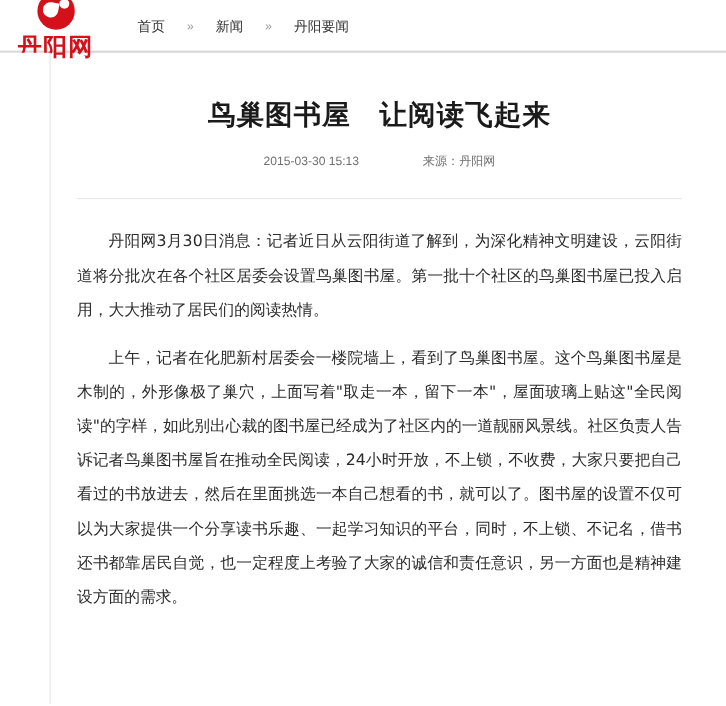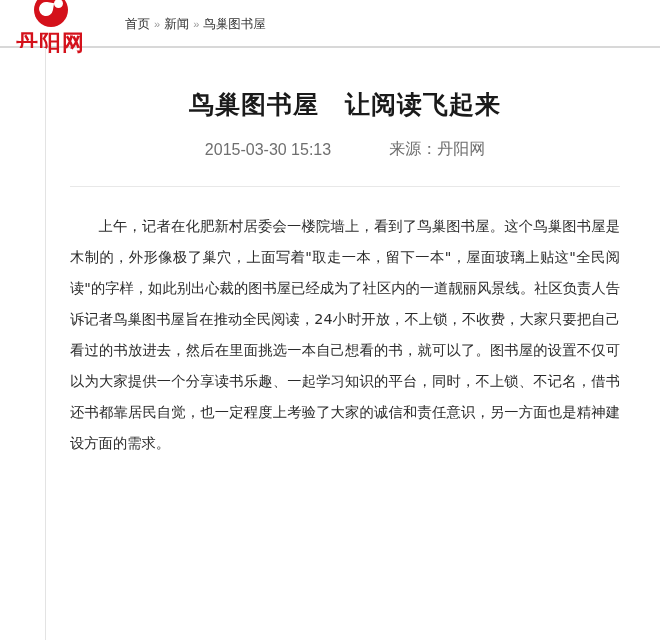--- a/index.html
+++ b/index.html
@@ -69,21 +69,21 @@
     letter-spacing: 1px;
     line-height: 1;
   }
 
   .breadcrumb {
     margin-left: 40px;
     font-size: 12.5px;
     color: #333333;
     display: flex;
     align-items: center;
-    gap: 4px;
+    gap: 20px;
     padding-top: 2px;
   }
   .breadcrumb a {
     color: #333333;
     text-decoration: none;
   }
   .bc-sep { color: #999999; font-size: 11px; }
 
   
   .content-wrap {
@@ -109,21 +109,21 @@
     margin: 40px 0 0 0;
     letter-spacing: 1px;
     font-family: "DejaVu Sans", "Liberation Sans", sans-serif;
   }
   .meta-row {
     display: flex;
     justify-content: center;
     align-items: center;
     gap: 58px;
     margin-top: 18px;
-    font-size: 16px;
+    font-size: 11px;
     color: #6f6f6f;
   }
   .divider {
     margin-top: 26px;
     border-top: 1px solid #e8e8e8;
     height: 0;
   }
   .body-text {
     margin-top: 24px;
     font-size: 14.3px;
@@ -145,38 +145,39 @@
   <div class="header">
     <div class="logo">
       <span class="logo-mark"></span>
       <span class="logo-text">丹阳网</span>
     </div>
     <div class="breadcrumb">
       <a href="#">首页</a>
       <span class="bc-sep">»</span>
       <a href="#">新闻</a>
       <span class="bc-sep">»</span>
-      <a href="#">鸟巢图书屋</a>
+      <a href="#">丹阳要闻</a>
     </div>
   </div>
 
   <div class="content-wrap">
     <div class="left-rail"></div>
     <div class="article">
 
       <h1 class="article-title">鸟巢图书屋　让阅读飞起来</h1>
 
       <div class="meta-row">
         <span>2015-03-30 15:13</span>
         <span>来源：丹阳网</span>
       </div>
 
       <div class="divider"></div>
 
       <div class="body-text">
+        <p>丹阳网3月30日消息：记者近日从云阳街道了解到，为深化精神文明建设，云阳街道将分批次在各个社区居委会设置鸟巢图书屋。第一批十个社区的鸟巢图书屋已投入启用，大大推动了居民们的阅读热情。</p>
         <p>上午，记者在化肥新村居委会一楼院墙上，看到了鸟巢图书屋。这个鸟巢图书屋是木制的，外形像极了巢穴，上面写着"取走一本，留下一本"，屋面玻璃上贴这"全民阅读"的字样，如此别出心裁的图书屋已经成为了社区内的一道靓丽风景线。社区负责人告诉记者鸟巢图书屋旨在推动全民阅读，24小时开放，不上锁，不收费，大家只要把自己看过的书放进去，然后在里面挑选一本自己想看的书，就可以了。图书屋的设置不仅可以为大家提供一个分享读书乐趣、一起学习知识的平台，同时，不上锁、不记名，借书还书都靠居民自觉，也一定程度上考验了大家的诚信和责任意识，另一方面也是精神建设方面的需求。</p>
 
       </div>
 
     </div>
   </div>
 
 </div>
 
 </body></html>

